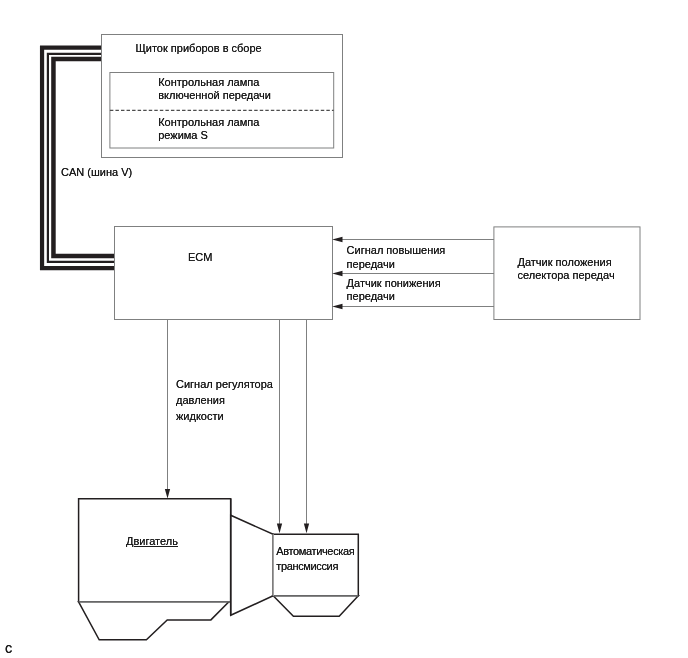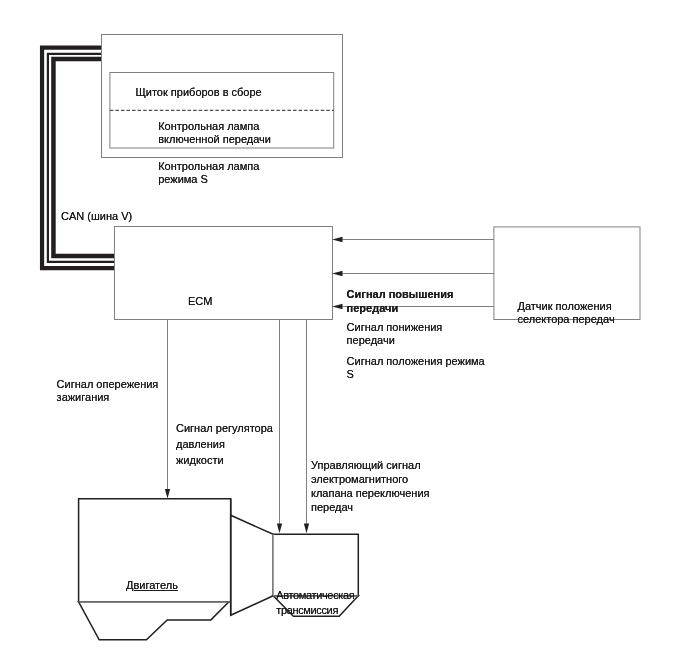--- a/index.html
+++ b/index.html
@@ -1,19 +1,19 @@
 <!DOCTYPE html>
 <html><head>
 <meta charset="utf-8">
 <style>
   html,body{margin:0;padding:0;}
   body{width:688px;height:658px;background:#fff;font-family:"Liberation Sans",sans-serif;overflow:hidden;}
   #stage{position:relative;width:688px;height:658px;}
   #stage > svg{position:absolute;top:0;left:0;}
-  .lbl{position:absolute;font-size:11px;color:#1b1b1b;line-height:13.3px;white-space:pre;-webkit-font-smoothing:antialiased;transform:translateZ(0);text-shadow:0 0 0.3px #1b1b1b;margin-top:44px;}
+  .lbl{position:absolute;font-size:11px;color:#1b1b1b;line-height:13.3px;white-space:pre;-webkit-font-smoothing:antialiased;transform:translateZ(0);text-shadow:0 0 0.3px #1b1b1b;}
 </style>
 </head>
 <body>
 
 <div id="stage">
 <svg width="688" height="658" viewBox="0 0 688 658" xmlns="http://www.w3.org/2000/svg">
 <g fill="none" stroke="#231f20">
   <path stroke-width="4.2" d="M 102 47.6 L 42.05 47.6 L 42.05 268.1 L 115 268.1"></path>
   <path stroke-width="2.2" d="M 102 53.9 L 47.9 53.9 L 47.9 261.9 L 115 261.9"></path>
   <path stroke-width="4.5" d="M 102 59.1 L 53.45 59.1 L 53.45 255.9 L 115 255.9"></path>
@@ -53,32 +53,24 @@
 <line x1="273.2" y1="595.8" x2="358.3" y2="595.8" stroke="#7f8080" stroke-width="1.2"></line>
 <line x1="273.2" y1="534.3" x2="273.2" y2="595.8" stroke="#b0b0b0" stroke-width="1.4"></line>
 </svg>
 
 <div class="lbl" style="left:135.5px;top:42.0px;">Щиток приборов в сборе</div>
 <div class="lbl" style="left:158.2px;top:76.2px;"><span>Контрольная лампа</span><br><span>включенной передачи</span></div>
 <div class="lbl" style="left:158.2px;top:115.8px;"><span>Контрольная лампа</span><br><span>режима S</span></div>
 <div class="lbl" style="left:61px;top:166px;">CAN (шина V)</div>
 <div class="lbl" style="left:188px;top:251.3px;">ECM</div>
 <div class="lbl" style="left:517.5px;top:255.8px;"><span>Датчик положения</span><br><span>селектора передач</span></div>
-<div class="lbl" style="left:346.6px;top:244.4px;font-weight:bold;">Сигнал повышения
+<div class="lbl" style="left:346.6px;top:244.4px;">Сигнал повышения
 передачи</div>
-<div class="lbl" style="left:346.6px;top:277.1px;">Сигнал понижения
+<div class="lbl" style="left:346.6px;top:277.1px;">Датчик понижения
 передачи</div>
-<div class="lbl" style="left:346.6px;top:311.0px;">Сигнал положения режима
-S</div>
-<div class="lbl" style="left:56.6px;top:334.0px;">Сигнал опережения
-зажигания</div>
 <div class="lbl" style="left:176px;top:376.0px;line-height:16px;">Сигнал регулятора
 давления
 жидкости</div>
-<div class="lbl" style="left:311px;top:414.9px;line-height:13.9px;">Управляющий сигнал
-электромагнитного
-клапана переключения
-передач</div>
 <div class="lbl" style="left:126px;top:535.2px;text-decoration:underline;">Двигатель</div>
 <div class="lbl" style="left:276.2px;top:544.4px;line-height:14.4px;letter-spacing:-0.35px;"><span>Автоматическая</span><br><span>трансмиссия</span></div>
 <div class="lbl" style="left:5px;top:642.3px;font-size:14.5px;">c</div>
 
 </div>
 
 </body></html>

